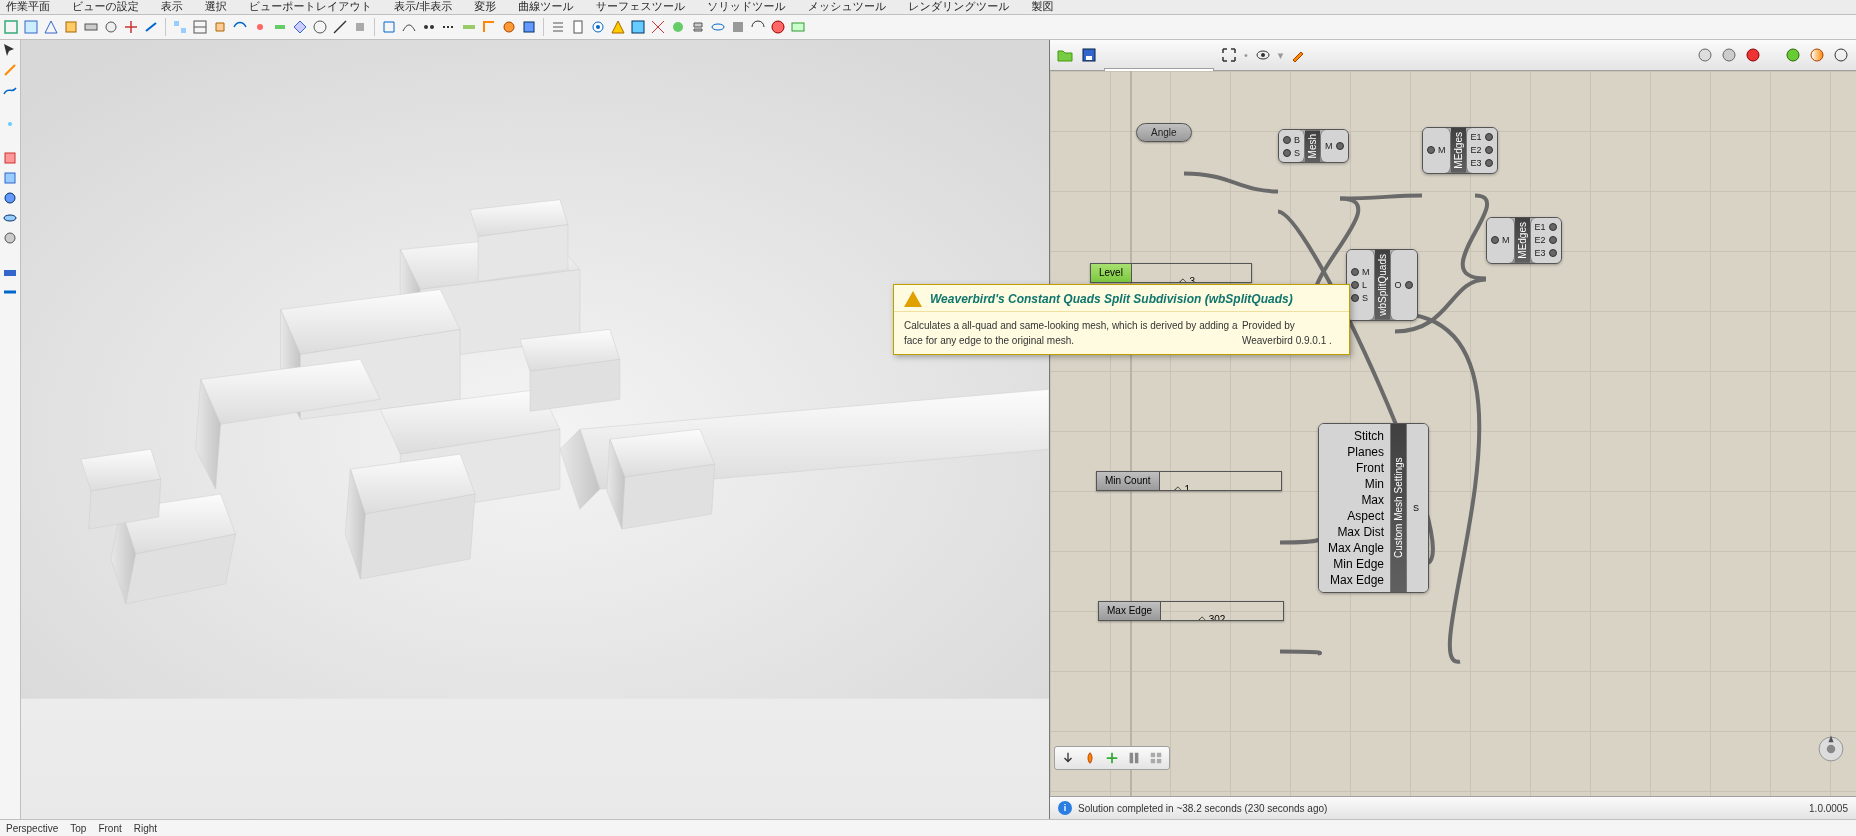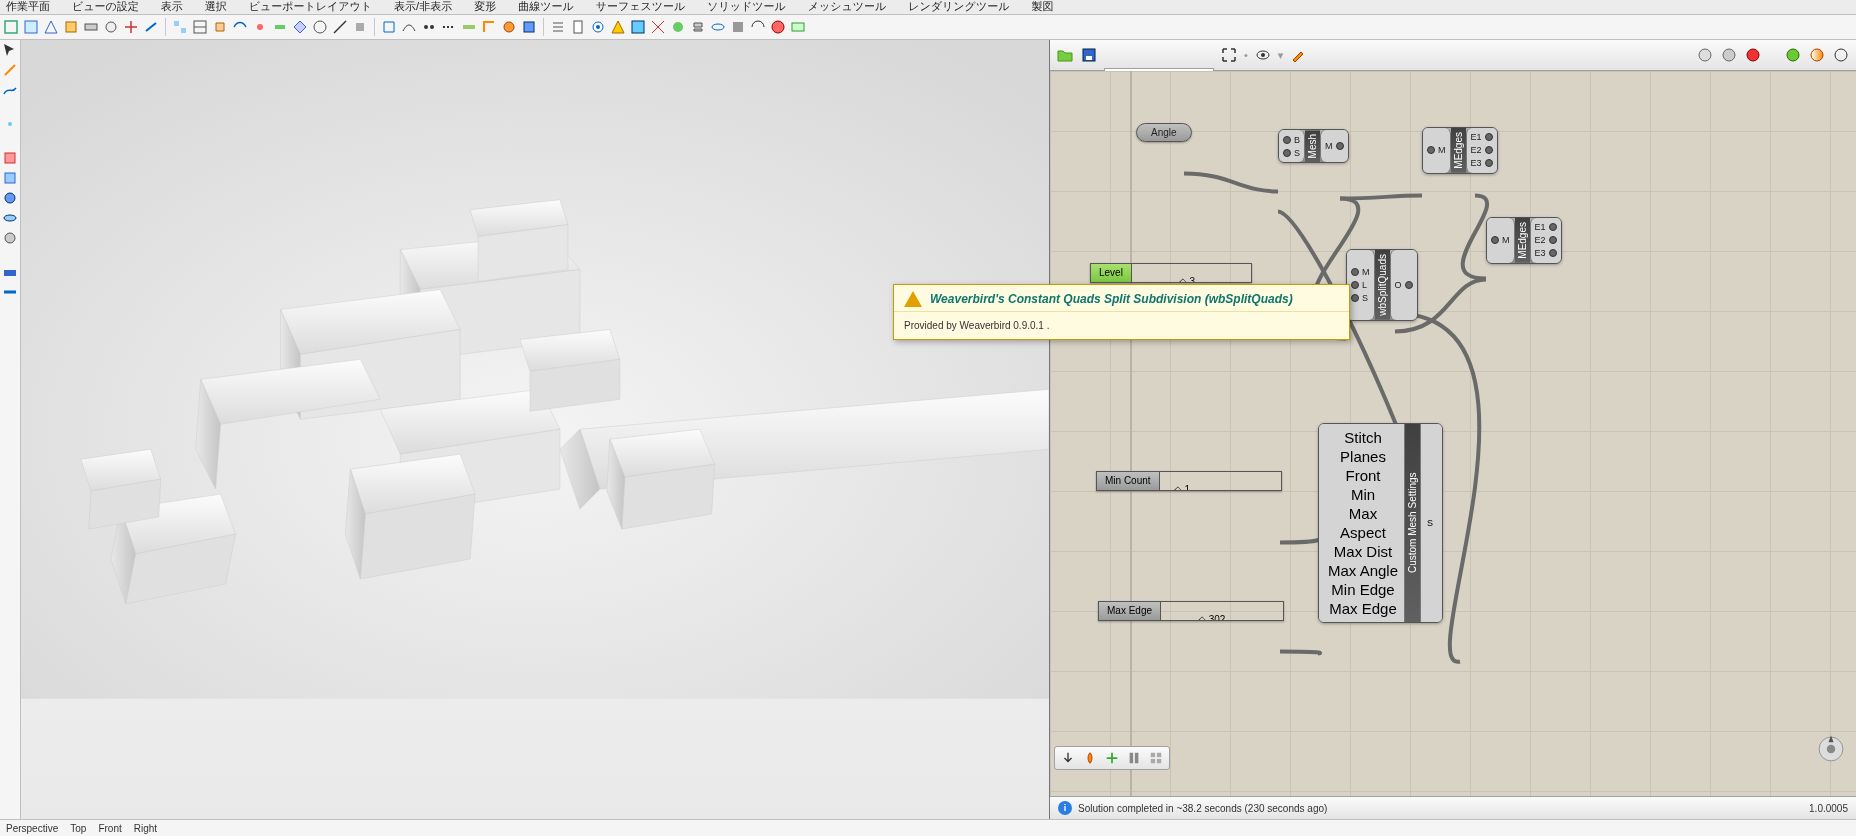--- a/index.html
+++ b/index.html
@@ -59,21 +59,21 @@
   
   .gh-status{height:22px;background:linear-gradient(#fbfbfb,#e4e4e4);border-top:1px solid #a0a0a0;display:flex;align-items:center;padding:0 8px;font-size:10px;color:#333;}
   .gh-status .icircle{width:14px;height:14px;border-radius:50%;background:#2a7de1;color:#fff;display:flex;align-items:center;justify-content:center;font-weight:bold;font-size:9px;margin-right:6px;}
   .gh-status .spacer{flex:1;}
   .gh-btm-toolbar{position:absolute;left:4px;bottom:26px;height:22px;background:linear-gradient(#fbfbfb,#e4e4e4);border:1px solid #a0a0a0;border-radius:3px;display:flex;align-items:center;padding:0 4px;gap:4px;}
   .compass{position:absolute;right:8px;bottom:30px;width:34px;height:34px;}
   .wire{position:absolute;stroke:#6a6a6a;stroke-width:2.5;fill:none;pointer-events:none;}
   .wire.th{stroke-width:4;}
   
   .bigcomp{position:absolute;display:flex;border:1px solid #555;border-radius:6px;box-shadow:0 1px 3px rgba(0,0,0,0.3);}
-  .bigcomp .inputs{background:#d4d4d4;border-top-left-radius:5px;border-bottom-left-radius:5px;display:flex;flex-direction:column;justify-content:space-around;font-size:15px;padding:4px 6px;border-right:1px solid #777;align-items:center;}
+  .bigcomp .inputs{background:#d4d4d4;border-top-left-radius:5px;border-bottom-left-radius:5px;display:flex;flex-direction:column;justify-content:space-around;font-size:12px;padding:4px 6px;border-right:1px solid #777;}
   .bigcomp .title{writing-mode:vertical-rl;transform:rotate(180deg);background:linear-gradient(#606060,#404040);color:#fff;padding:6px 2px;font-size:10px;text-align:center;}
   .bigcomp .outputs{background:#d4d4d4;border-top-right-radius:5px;border-bottom-right-radius:5px;display:flex;flex-direction:column;justify-content:center;font-size:9px;padding:4px 6px;border-left:1px solid #777;}
   .bigcomp .port{display:flex;align-items:center;justify-content:flex-end;gap:3px;white-space:nowrap;padding:1px 0;}
   .ghbtn{width:18px;height:18px;display:flex;align-items:center;justify-content:center;}
 </style>
 </head>
 <body>
 
 <div class="app">
 
@@ -738,16 +738,17 @@
     <span>Right</span>
   </div>
 </div>
 
 <div class="tooltip" style="left:893px;top:284px;width:455px">
   <div class="hdr">
     <div class="warn"></div>
     <div class="title">Weaverbird's Constant Quads Split Subdivision (wbSplitQuads)</div>
   </div>
   <div class="body">
+    <div>Calculates a all-quad and same-looking mesh, which is derived by adding a face for any edge to the original mesh.</div>
     <div style="height:4px"></div>
     <div>Provided by Weaverbird 0.9.0.1 .</div>
   </div>
 </div>
 
 </body></html>

